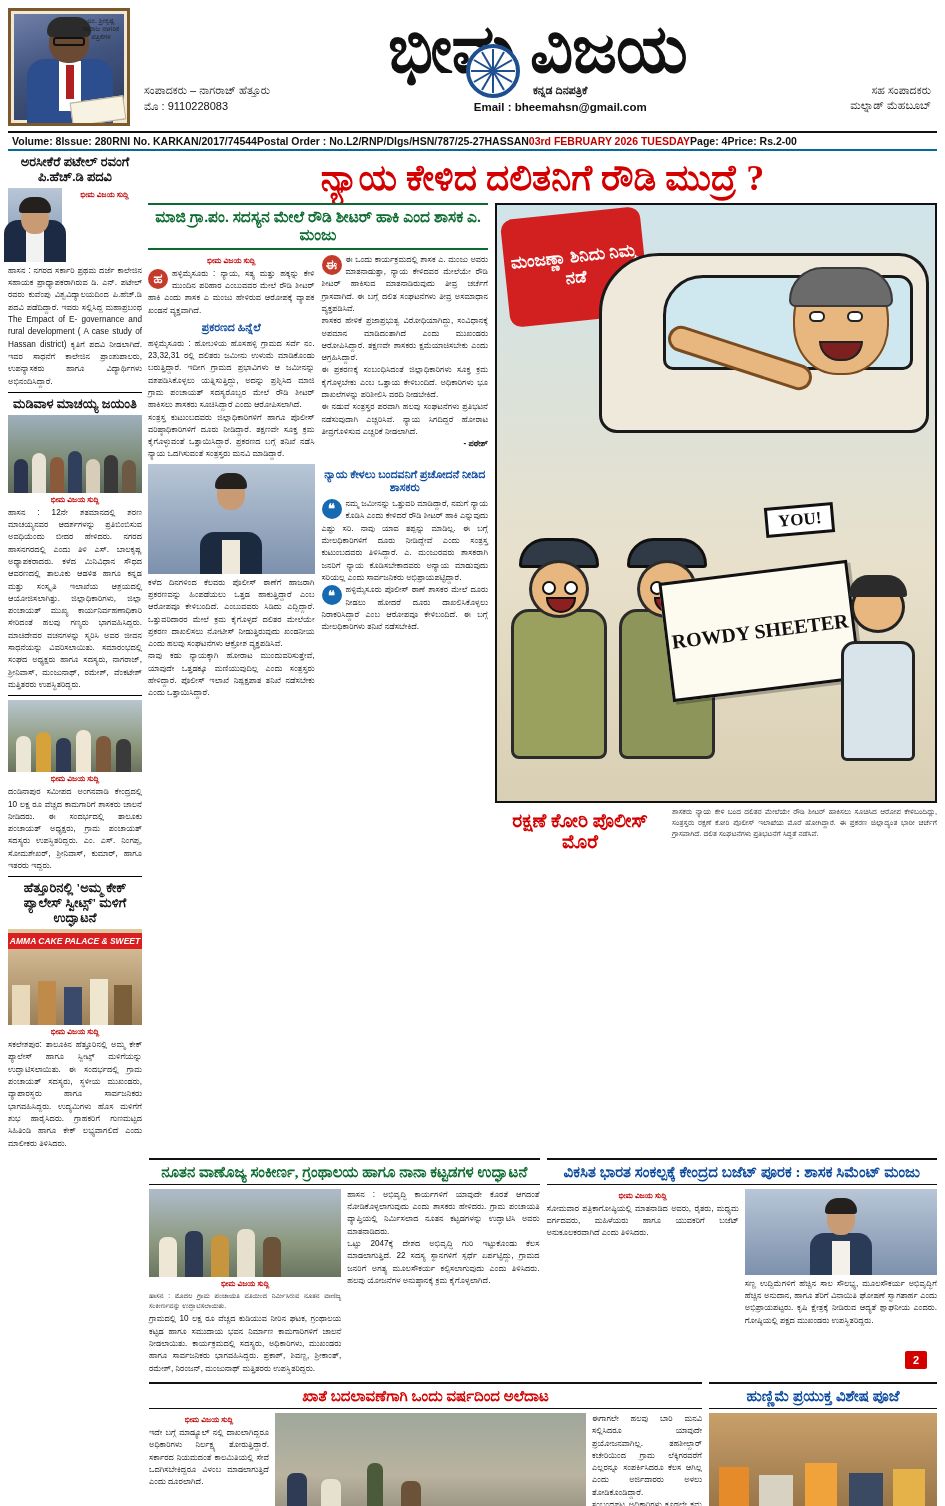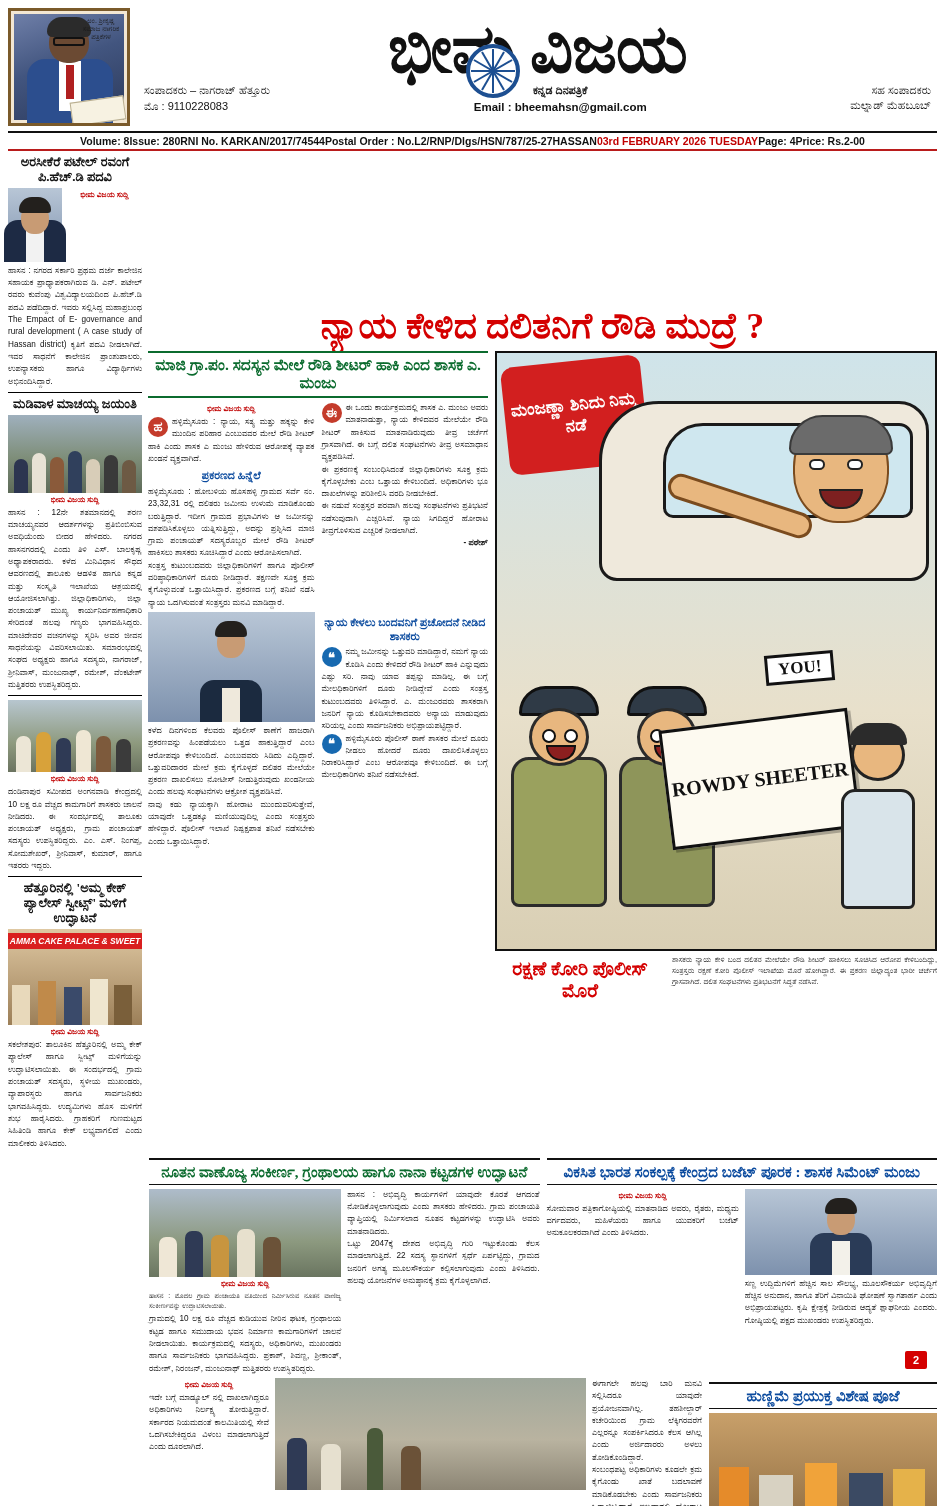--- a/index.html
+++ b/index.html
@@ -52,22 +52,22 @@
   }
   .sub-row { display:flex; justify-content:space-between; align-items:flex-start; font-size:11px; padding:0 6px; margin-top:1px; }
   .sub-left { text-align:left; line-height:1.45; }
   .sub-mid { text-align:center; line-height:1.45; font-weight:bold; }
   .sub-right { text-align:right; line-height:1.35; }
   .email-line { font-size:11.5px; text-align:center; }
   .email-line b { color:#111; }
 
   
   .infobar {
-    border-top:2px solid #111; border-bottom:2px solid #b91c1c;
-    display:flex; align-items:center; justify-content:center;
+    border-top:2px solid #111; border-bottom:2px solid #0369a1;
+    display:flex; align-items:center; justify-content:flex-start;
     font-size:10.5px; font-weight:bold; padding:2px 4px; margin-top:3px;
   }
   .infobar span { white-space:nowrap; }
   .infobar .red { color:#c00000; }
 
   
   .headline {
     color:#d40000; font-family:"Liberation Serif", serif; font-weight:bold;
     font-size:36px; text-align:center; line-height:1.1; padding:6px 0 4px 140px;
   }
@@ -241,21 +241,21 @@
     <span>Volume: 8</span>
     <span>Issue: 280</span>
     <span>RNI No. KARKAN/2017/74544</span>
     <span>Postal Order : No.L2/RNP/Dlgs/HSN/787/25-27</span>
     <span>HASSAN</span>
     <span class="red">03rd FEBRUARY 2026 TUESDAY</span>
     <span>Page: 4</span>
     <span>Price: Rs.2-00</span>
   </div>
 
-  <div class="cols" style="margin-top:2px;align-items:center;">
+  <div class="cols" style="margin-top:2px;">
 
     <div class="col-left">
       <div class="lhead">ಅರಸೀಕೆರೆ ಪಟೇಲ್ ರವಂಗೆ ಪಿ.ಹೆಚ್.ಡಿ ಪದವಿ</div>
       <div style="display:flex; gap:5px;">
         <div style="width:54px; flex:0 0 54px;">
           <div class="portrait" style="height:74px;">
             <div class="body"></div>
               <div class="shirt"></div>
               <div class="head"></div>
               <div class="hair"></div>
@@ -327,20 +327,21 @@
               </div>
               <div class="box-head-blue">ಪ್ರಕರಣದ ಹಿನ್ನೆಲೆ</div>
               <div class="body-text">ಹಳ್ಳಿಮೈಸೂರು : ಹೋಬಳಿಯ ಹೊಸಹಳ್ಳಿ ಗ್ರಾಮದ ಸರ್ವೆ ನಂ. 23,32,31 ರಲ್ಲಿ ದಲಿತರು ಜಮೀನು ಉಳುಮೆ ಮಾಡಿಕೊಂಡು ಬರುತ್ತಿದ್ದಾರೆ. ಇದೀಗ ಗ್ರಾಮದ ಪ್ರಭಾವಿಗಳು ಆ ಜಮೀನನ್ನು ವಶಪಡಿಸಿಕೊಳ್ಳಲು ಯತ್ನಿಸುತ್ತಿದ್ದು, ಅದನ್ನು ಪ್ರಶ್ನಿಸಿದ ಮಾಜಿ ಗ್ರಾಮ ಪಂಚಾಯತ್ ಸದಸ್ಯರೊಬ್ಬರ ಮೇಲೆ ರೌಡಿ ಶೀಟರ್ ಹಾಕಿಸಲು ಶಾಸಕರು ಸೂಚಿಸಿದ್ದಾರೆ ಎಂದು ಆರೋಪಿಸಲಾಗಿದೆ.</div>
               <div class="body-text">ಸಂತ್ರಸ್ತ ಕುಟುಂಬದವರು ಜಿಲ್ಲಾಧಿಕಾರಿಗಳಿಗೆ ಹಾಗೂ ಪೊಲೀಸ್ ವರಿಷ್ಠಾಧಿಕಾರಿಗಳಿಗೆ ದೂರು ನೀಡಿದ್ದಾರೆ. ತಕ್ಷಣವೇ ಸೂಕ್ತ ಕ್ರಮ ಕೈಗೊಳ್ಳುವಂತೆ ಒತ್ತಾಯಿಸಿದ್ದಾರೆ. ಪ್ರಕರಣದ ಬಗ್ಗೆ ತನಿಖೆ ನಡೆಸಿ ನ್ಯಾಯ ಒದಗಿಸುವಂತೆ ಸಂತ್ರಸ್ತರು ಮನವಿ ಮಾಡಿದ್ದಾರೆ.</div>
             </div>
             <div style="flex:1 1 0;">
               <div class="body-text">
                 <span class="drop">ಈ</span>
                 <span>ಈ ಒಂದು ಕಾರ್ಯಕ್ರಮದಲ್ಲಿ ಶಾಸಕ ಎ. ಮಂಜು ಅವರು ಮಾತನಾಡುತ್ತಾ, ನ್ಯಾಯ ಕೇಳಿದವರ ಮೇಲೆಯೇ ರೌಡಿ ಶೀಟರ್ ಹಾಕಿಸುವ ಮಾತನಾಡಿರುವುದು ತೀವ್ರ ಚರ್ಚೆಗೆ ಗ್ರಾಸವಾಗಿದೆ. ಈ ಬಗ್ಗೆ ದಲಿತ ಸಂಘಟನೆಗಳು ತೀವ್ರ ಅಸಮಾಧಾನ ವ್ಯಕ್ತಪಡಿಸಿವೆ.</span>
               </div>
+              <div class="body-text">ಶಾಸಕರ ಹೇಳಿಕೆ ಪ್ರಜಾಪ್ರಭುತ್ವ ವಿರೋಧಿಯಾಗಿದ್ದು, ಸಂವಿಧಾನಕ್ಕೆ ಅಪಮಾನ ಮಾಡಿದಂತಾಗಿದೆ ಎಂದು ಮುಖಂಡರು ಆರೋಪಿಸಿದ್ದಾರೆ. ತಕ್ಷಣವೇ ಶಾಸಕರು ಕ್ಷಮೆಯಾಚಿಸಬೇಕು ಎಂದು ಆಗ್ರಹಿಸಿದ್ದಾರೆ.</div>
               <div class="body-text">ಈ ಪ್ರಕರಣಕ್ಕೆ ಸಂಬಂಧಿಸಿದಂತೆ ಜಿಲ್ಲಾಧಿಕಾರಿಗಳು ಸೂಕ್ತ ಕ್ರಮ ಕೈಗೊಳ್ಳಬೇಕು ಎಂಬ ಒತ್ತಾಯ ಕೇಳಿಬಂದಿದೆ. ಅಧಿಕಾರಿಗಳು ಭೂ ದಾಖಲೆಗಳನ್ನು ಪರಿಶೀಲಿಸಿ ವರದಿ ನೀಡಬೇಕಿದೆ.</div>
               <div class="body-text">ಈ ನಡುವೆ ಸಂತ್ರಸ್ತರ ಪರವಾಗಿ ಹಲವು ಸಂಘಟನೆಗಳು ಪ್ರತಿಭಟನೆ ನಡೆಸುವುದಾಗಿ ಎಚ್ಚರಿಸಿವೆ. ನ್ಯಾಯ ಸಿಗದಿದ್ದರೆ ಹೋರಾಟ ತೀವ್ರಗೊಳಿಸುವ ಎಚ್ಚರಿಕೆ ನೀಡಲಾಗಿದೆ.</div>
               <div class="body-text" style="text-align:right; font-weight:bold;">- ಪಠೇಶ್</div>
             </div>
           </div>
 
           <div style="display:flex; gap:7px; margin-top:3px;">
             <div style="flex:1 1 0;">
               <div class="portrait" style="height:110px;">
                 <div class="body" style="background:#1b2a3f;"></div>
@@ -470,20 +471,21 @@
         </div>
       </div>
       <div class="pagebadge">2</div>
     </div>
   </div>
 
   <div style="display:flex; gap:7px; margin-top:3px;">
     <div style="width:134px; flex:0 0 134px;"></div>
 
     <div style="flex:1 1 0;">
+      <div class="sec-head red">ಖಾತೆ ಬದಲಾವಣೆಗಾಗಿ ಒಂದು ವರ್ಷದಿಂದ ಅಲೆದಾಟ</div>
       <div style="display:flex; gap:6px;">
         <div style="flex:0 0 120px;">
           <div class="byline">ಭೀಮ ವಿಜಯ ಸುದ್ದಿ</div>
           <div class="body-text">ಇದೇ ಬಗ್ಗೆ ಮಾಡ್ಯೂಲ್ ನಲ್ಲಿ ದಾಖಲಾಗಿದ್ದರೂ ಅಧಿಕಾರಿಗಳು ನಿರ್ಲಕ್ಷ್ಯ ತೋರುತ್ತಿದ್ದಾರೆ. ಸರ್ಕಾರದ ನಿಯಮದಂತೆ ಕಾಲಮಿತಿಯಲ್ಲಿ ಸೇವೆ ಒದಗಿಸಬೇಕಿದ್ದರೂ ವಿಳಂಬ ಮಾಡಲಾಗುತ್ತಿದೆ ಎಂದು ದೂರಲಾಗಿದೆ.</div>
         </div>
         <div style="flex:1 1 0;">
           <div class="grp" style="height:112px;">
             <div class="sky" style="background:linear-gradient(180deg,#9fa79b 0%,#b9b3a0 55%,#8d8675 100%);"></div>
             <div class="f" style="left:12px; width:20px; height:52px; background:#2f3a55;"></div>
             <div class="f" style="left:46px; width:20px; height:46px; background:#e6e0cf;"></div>

